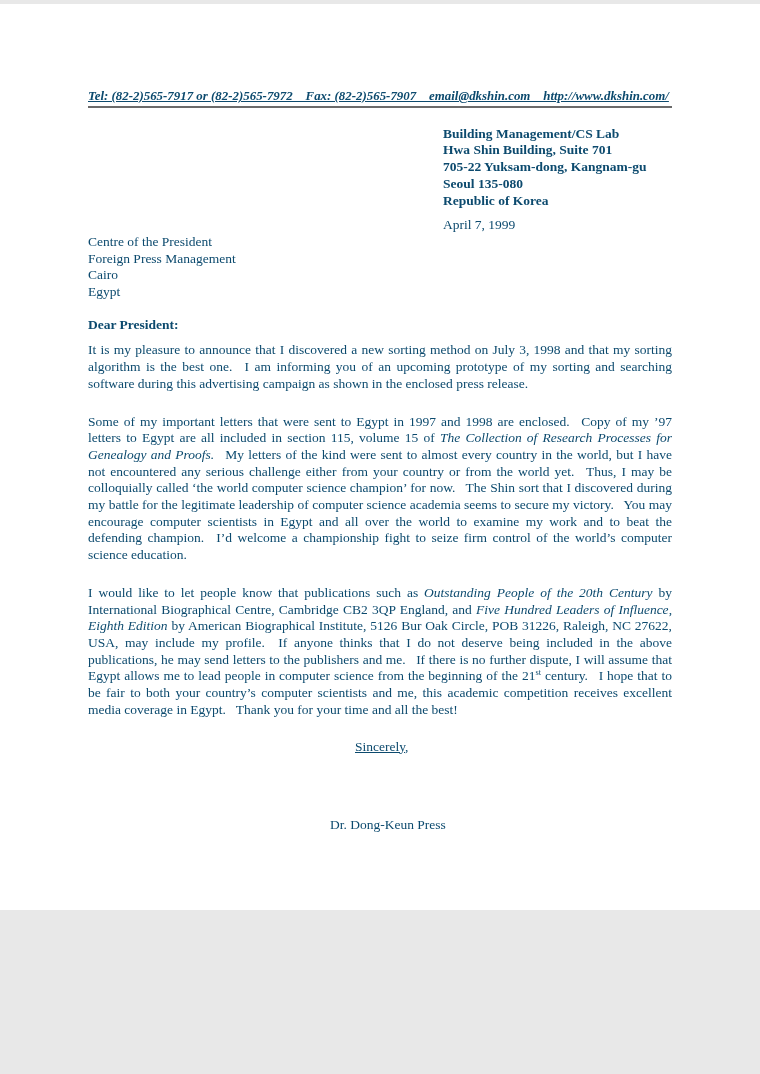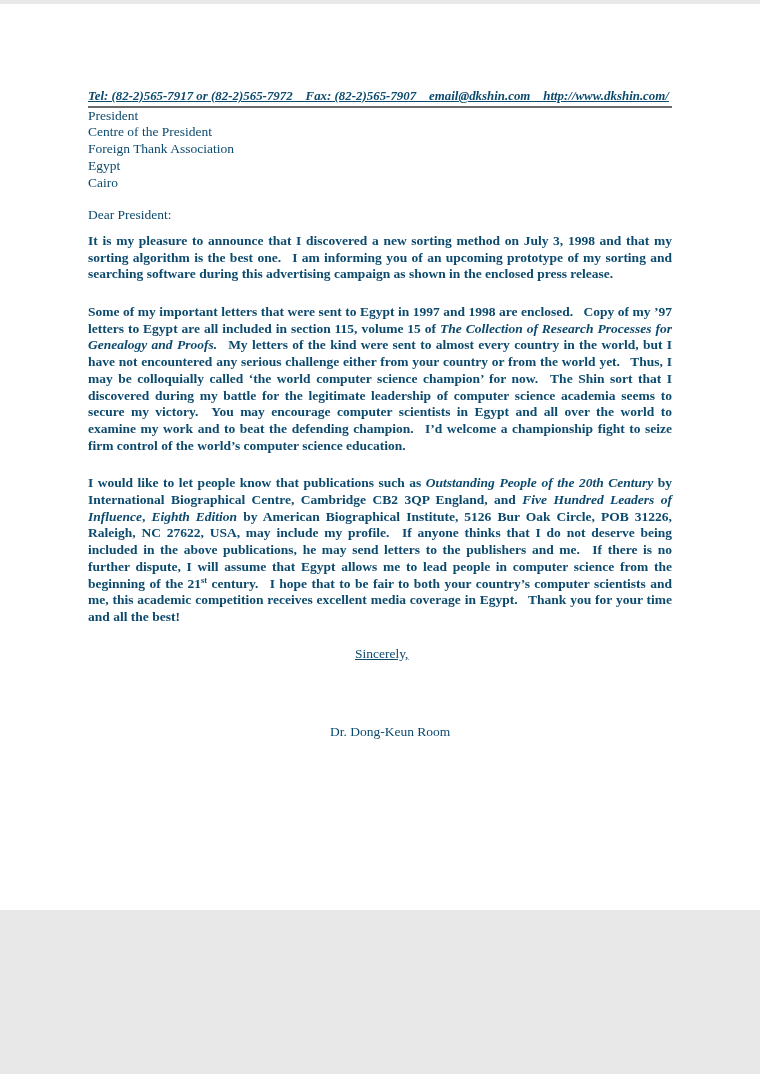--- a/index.html
+++ b/index.html
@@ -33,25 +33,24 @@
   .sender {
     margin-top: 18px;
     margin-left: 355px;
     font-weight: bold;
   }
   .date-line {
     margin-top: 8px;
     margin-left: 355px;
   }
   .recipient { margin-top: 0; }
-  .salutation { margin-top: 16px; }
+  .salutation { margin-top: 16px; font-weight: bold; }
   .paras p {
     margin: 21px 0 0 0;
     text-align: justify;
-    font-weight: bold;
   }
   .paras p:first-child { margin-top: 9px; }
   .paras .it { font-style: italic; }
   .paras sup {
     font-size: 0.62em;
     vertical-align: super;
     line-height: 0;
   }
   .closing { margin-top: 20px; margin-left: 267px; text-decoration: underline; }
   .signature { margin-top: 62px; margin-left: 242px; }
@@ -60,37 +59,44 @@
 </head>
 <body>
 
 <div class="page">
   <div class="content">
 
     <div class="header-contact">
       <span>Tel: (82-2)565-7917 or (82-2)565-7972   Fax: (82-2)565-7907   email@dkshin.com   http://www.dkshin.com/</span>
     </div>
 
+    <div class="sender">
+      <div>Building Management/CS Lab</div>
+      <div>Hwa Shin Building, Suite 701</div>
+      <div>705-22 Yuksam-dong, Kangnam-gu</div>
+      <div>Seoul 135-080</div>
+      <div>Republic of Korea</div>
+    </div>
 
+    <div class="date-line">April 7, 1999</div>
 
     <div class="recipient">
-      <div>President</div>
       <div>Centre of the President</div>
-      <div>Foreign Thank Association</div>
+      <div>Foreign Press Management</div>
+      <div>Cairo</div>
       <div>Egypt</div>
-      <div>Cairo</div>
     </div>
 
     <div class="salutation">Dear President:</div>
 
     <div class="paras">
         <p><span>It is my pleasure to announce that I discovered a new sorting method on July 3, 1998 and that my sorting algorithm is the best one.  I am informing you of an upcoming prototype of my sorting and searching software during this advertising campaign as shown in the enclosed press release.</span></p>
         <p><span>Some of my important letters that were sent to Egypt in 1997 and 1998 are enclosed.  Copy of my ’97 letters to Egypt are all included in section 115, volume 15 of </span><span class="it">The Collection of Research Processes for Genealogy and Proofs.</span><span>  My letters of the kind were sent to almost every country in the world, but I have not encountered any serious challenge either from your country or from the world yet.  Thus, I may be colloquially called ‘the world computer science champion’ for now.  The Shin sort that I discovered during my battle for the legitimate leadership of computer science academia seems to secure my victory.  You may encourage computer scientists in Egypt and all over the world to examine my work and to beat the defending champion.  I’d welcome a championship fight to seize firm control of the world’s computer science education.</span></p>
         <p><span>I would like to let people know that publications such as </span><span class="it">Outstanding People of the 20th Century</span><span> by International Biographical Centre, Cambridge CB2 3QP England, and </span><span class="it">Five Hundred Leaders of Influence</span><span>, </span><span class="it">Eighth Edition</span><span> by American Biographical Institute, 5126 Bur Oak Circle, POB 31226, Raleigh, NC 27622, USA, may include my profile.  If anyone thinks that I do not deserve being included in the above publications, he may send letters to the publishers and me.  If there is no further dispute, I will assume that Egypt allows me to lead people in computer science from the beginning of the 21</span><sup>st</sup><span> century.  I hope that to be fair to both your country’s computer scientists and me, this academic competition receives excellent media coverage in Egypt.  Thank you for your time and all the best!</span></p>
       </div>
 
     <div class="closing">Sincerely,</div>
 
-    <div class="signature">Dr. Dong-Keun Room</div>
+    <div class="signature">Dr. Dong-Keun Press</div>
 
 
   </div>
 </div>
 
 </body></html>

